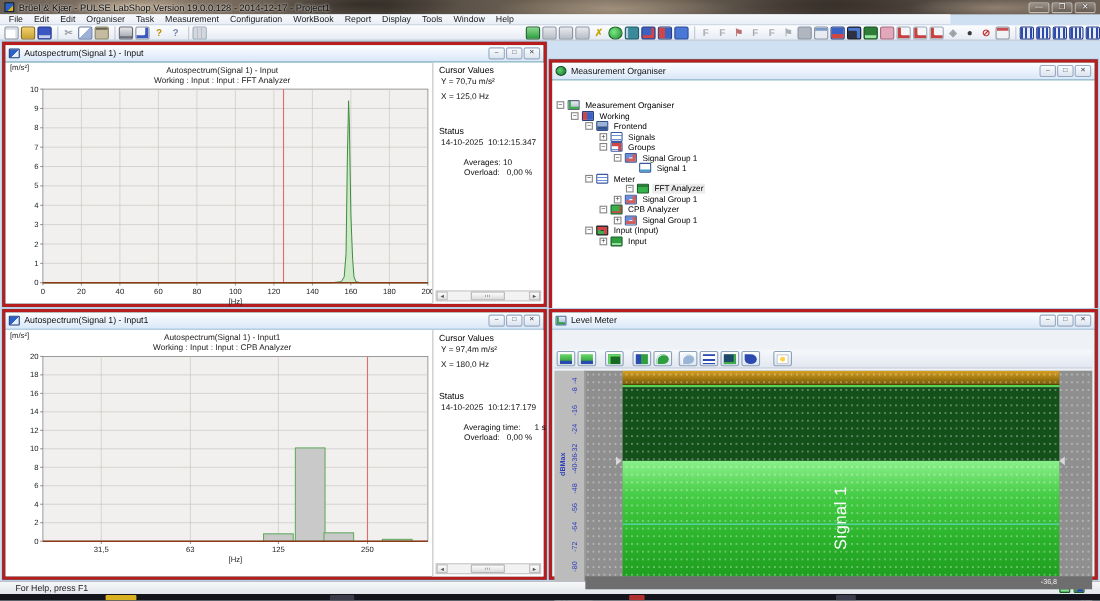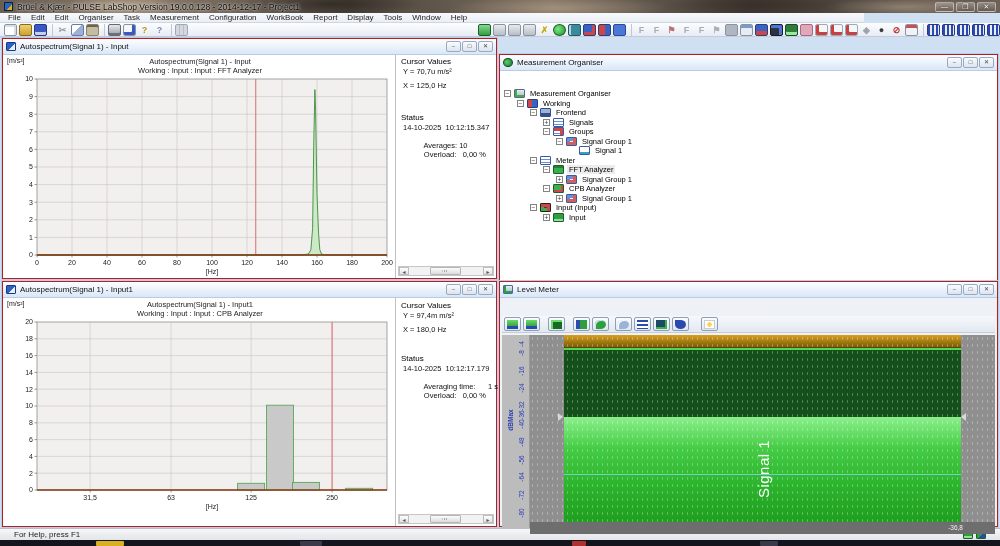--- a/index.html
+++ b/index.html
@@ -52,21 +52,21 @@
   .ti-win{background:#e8ecf2;border:1px solid #8a93a2;box-shadow:inset 0 3px 0 #7a9ac8}
   .ti-blue-red-grid{background:linear-gradient(#3a62c4 0 60%,#d04545 60%);border:1px solid #28407e}
   .ti-dark-grid{background:#2e3240;border:1px solid #181c28;box-shadow:inset -3px 3px 0 #4a78d4}
   .ti-green-wave{background:#2e7e3a;border:1px solid #1a4e22;box-shadow:inset 0 -3px 0 #9ae8a2}
   .ti-pink{background:#e0a8b8;border:1px solid #a86a80}
   .ti-red-cursor{background:#f4f6f8;border:1px solid #9aaab8;box-shadow:inset 3px -3px 0 #c84040}
   .ti-cal{background:#f0f2f6;border:1px solid #8a93a2;box-shadow:inset 0 3px 0 #c85050}
   .ti-bar-blue{background:repeating-linear-gradient(90deg,#2a4ab0 0 2px,#e8ecf4 2px 4px);border:1px solid #223a8a}
   .ti-glyph{border:1px solid transparent;background:transparent}
   
-  .panel{position:absolute;border:1px solid #b91c1c;background:#0f766e;box-shadow:0 0 0 1px #b9cfe8}
+  .panel{position:absolute;border:3px solid #b91c1c;background:#0f766e;box-shadow:0 0 0 1px #b9cfe8}
   .ptitle{position:absolute;left:0;top:0;right:0;height:16px;background:linear-gradient(#fdfeff,#d9e7f8);
     border-bottom:1px solid #b8cce4;display:flex;align-items:center;padding:0 3px}
   .pt{font-size:8px;color:#111;white-space:nowrap}
   .pico{width:10px;height:9px;flex:none;margin-right:4px;border-radius:1px}
   .pico-chart{background:linear-gradient(135deg,#2a62c8 0 55%,#e8eef8 55%);border:1px solid #1a3a7a}
   .pico-org{background:radial-gradient(circle at 3px 3px,#5ad06a,#15722a);border:1px solid #0d4a1c;border-radius:50%}
   .pico-lm{background:linear-gradient(#e8eef8,#9ab4d6);border:1px solid #4a6a9a;box-shadow:inset 2px -2px 0 #2f9e3e}
   .pbtns{margin-left:auto;display:flex;gap:1px}
   .pbtn{width:15px;height:11px;border:1px solid #98aac2;border-radius:2px;background:linear-gradient(#fafcfe,#dde4ee);
     font-size:6px;line-height:9px;text-align:center;color:#345}
@@ -389,21 +389,21 @@
           <div class="trow" style="padding-left: 68px;">
             <span class="exp none"></span>
             <span class="tic ic-signal"></span>
             <span class="tlabel">Signal 1</span>
           </div>
           <div class="trow" style="padding-left: 29px;">
             <span class="exp">−</span>
             <span class="tic ic-setup"></span>
             <span class="tlabel">Meter</span>
           </div>
-          <div class="trow sel" style="padding-left: 42px;">
+          <div class="trow sel" style="padding-left: 66px;">
             <span class="exp">−</span>
             <span class="tic ic-fft-analyzer"></span>
             <span class="tlabel">FFT Analyzer</span>
           </div>
           <div class="trow" style="padding-left: 55px;">
             <span class="exp">+</span>
             <span class="tic ic-signal-group"></span>
             <span class="tlabel">Signal Group 1</span>
           </div>
           <div class="trow" style="padding-left: 42px;">

